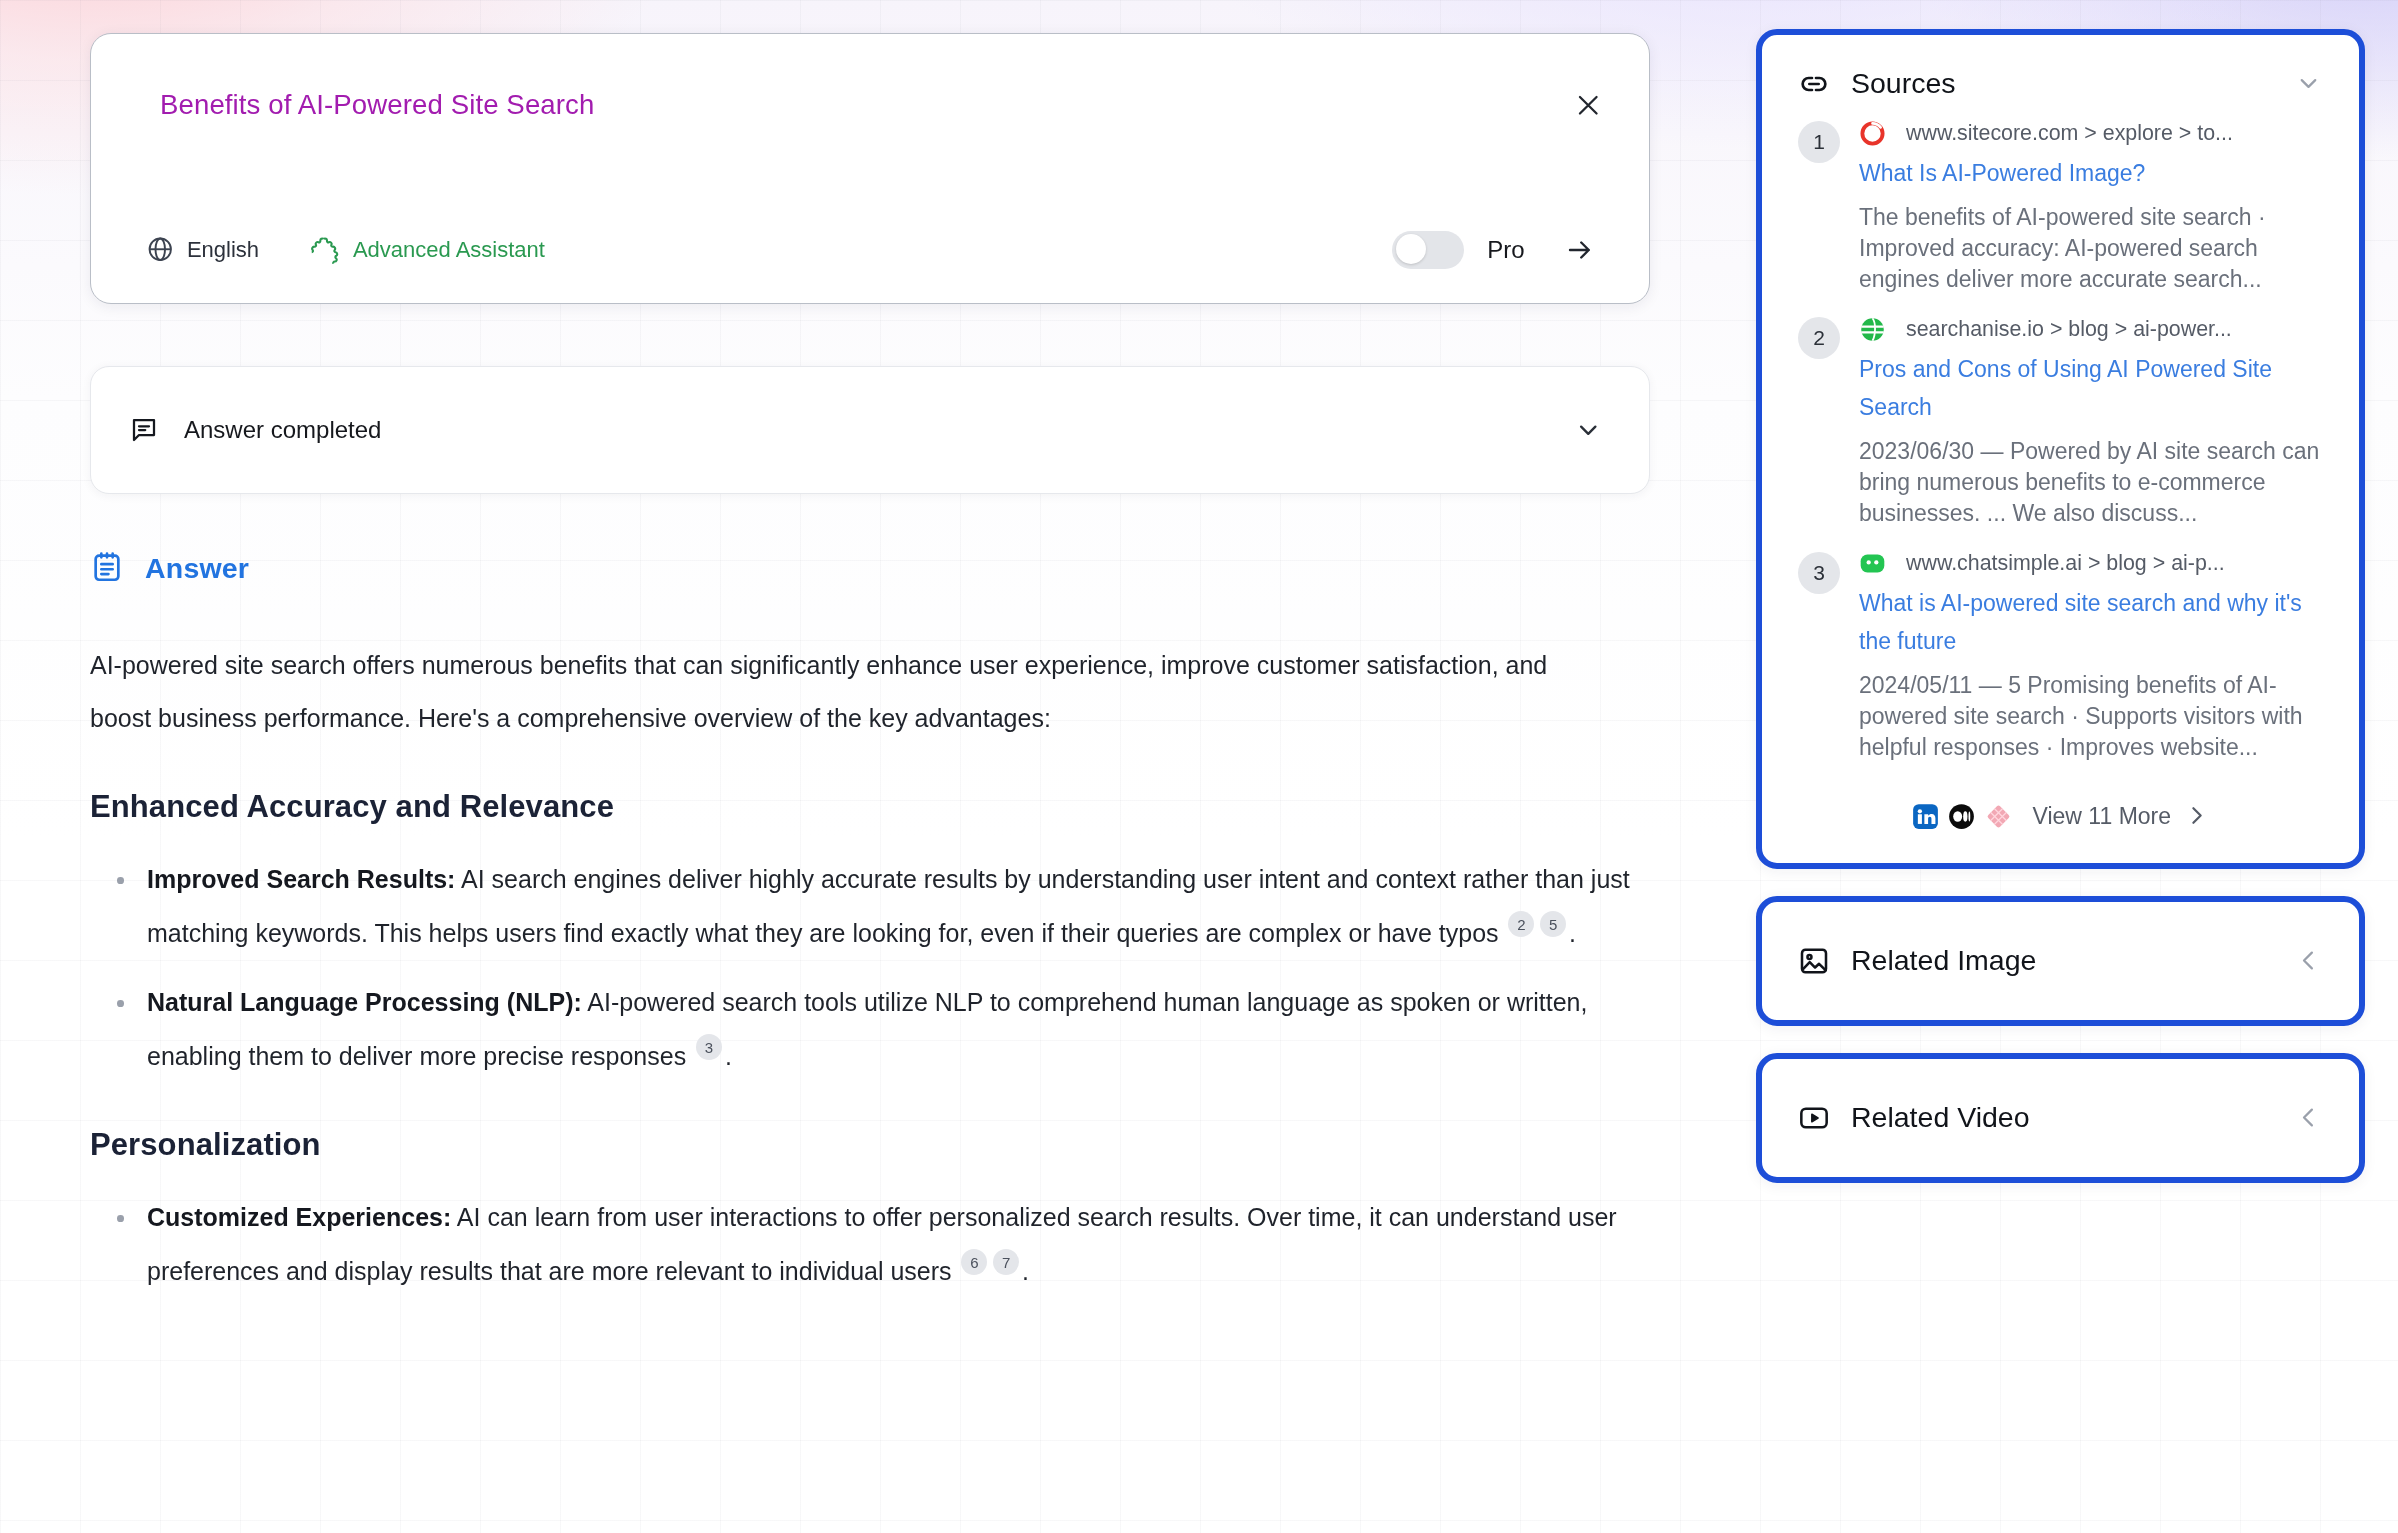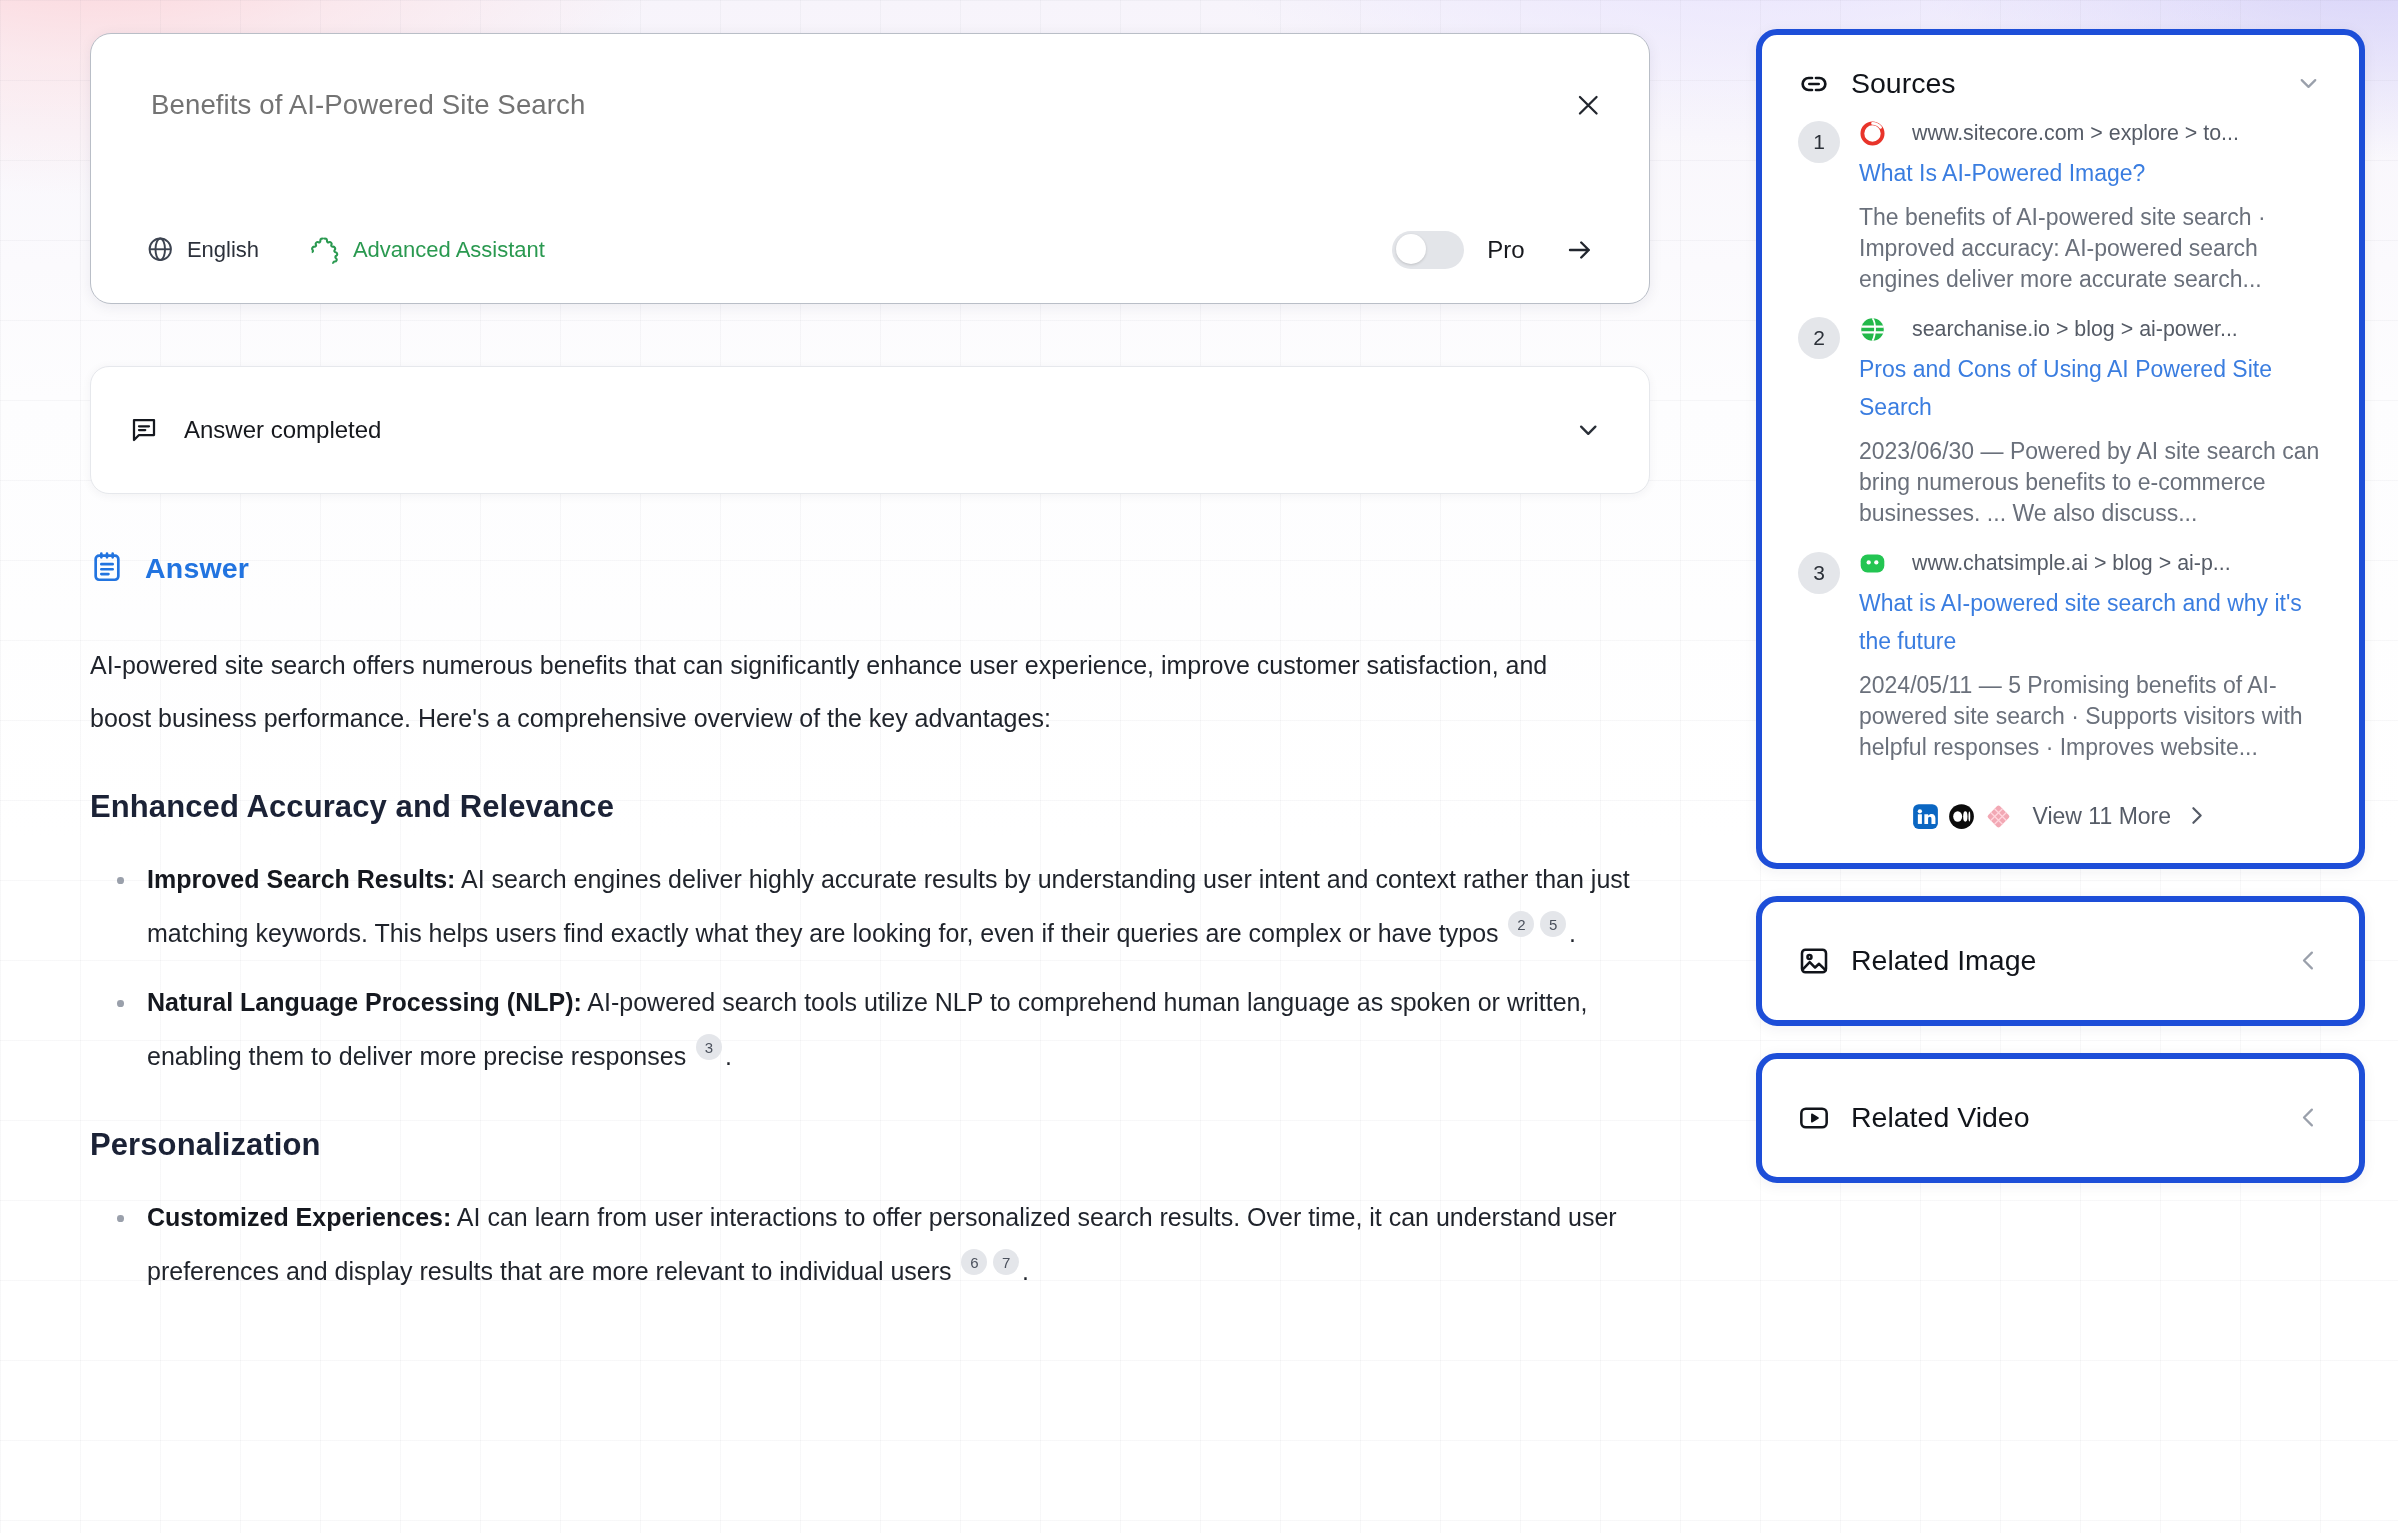--- a/index.html
+++ b/index.html
@@ -55,23 +55,23 @@
     left: 0; top: 33px;
     width: 1560px;
     height: 271px;
     background: #ffffff;
     border: 1.9px solid #b9bec7;
     border-radius: 21px;
     box-shadow: 0 2.9px 13.3px rgba(30,35,60,0.07);
   }
   .search-query {
     position: absolute;
-    left: 60px; top: 55px;
+    left: 69px; top: 55px;
     font-size: 27.6px;
-    color: #737373;
+    color: #a21caf;
     letter-spacing: 0.1px;
   }
   .close-btn {
     position: absolute;
     right: 38px; top: 48px;
     width: 46px; height: 46px;
     display: flex; align-items: center; justify-content: center;
     cursor: pointer;
   }
   .close-btn svg { display: block; }
@@ -270,21 +270,21 @@
     background: #e4e6ea;
     color: #2b3038;
     font-size: 21px;
     display: flex; align-items: center; justify-content: center;
     margin-top: 1.9px;
   }
   .src-body { flex: 1; min-width: 0; }
   .src-url {
     display: flex;
     align-items: center;
-    gap: 26px;
+    gap: 20px;
     font-size: 21.4px;
     color: #555b66;
     white-space: nowrap;
     overflow: hidden;
     text-overflow: ellipsis;
   }
   .src-url .fav { flex: none; }
   .src-url .u {
     overflow: hidden;
     text-overflow: ellipsis;

